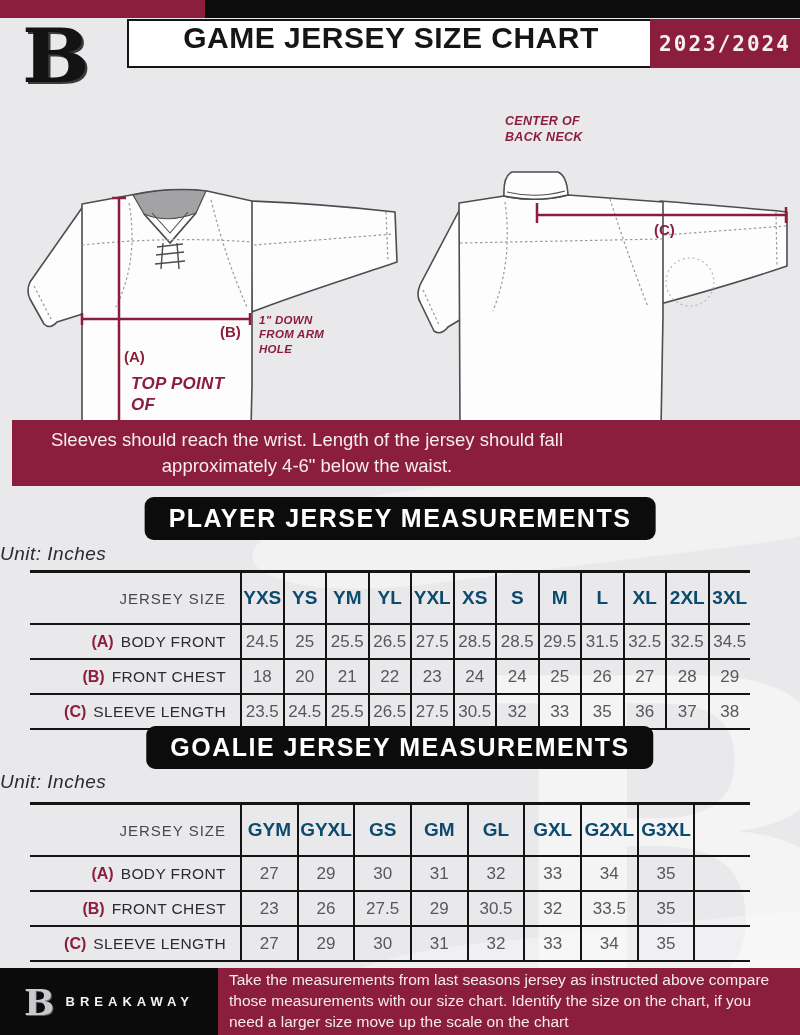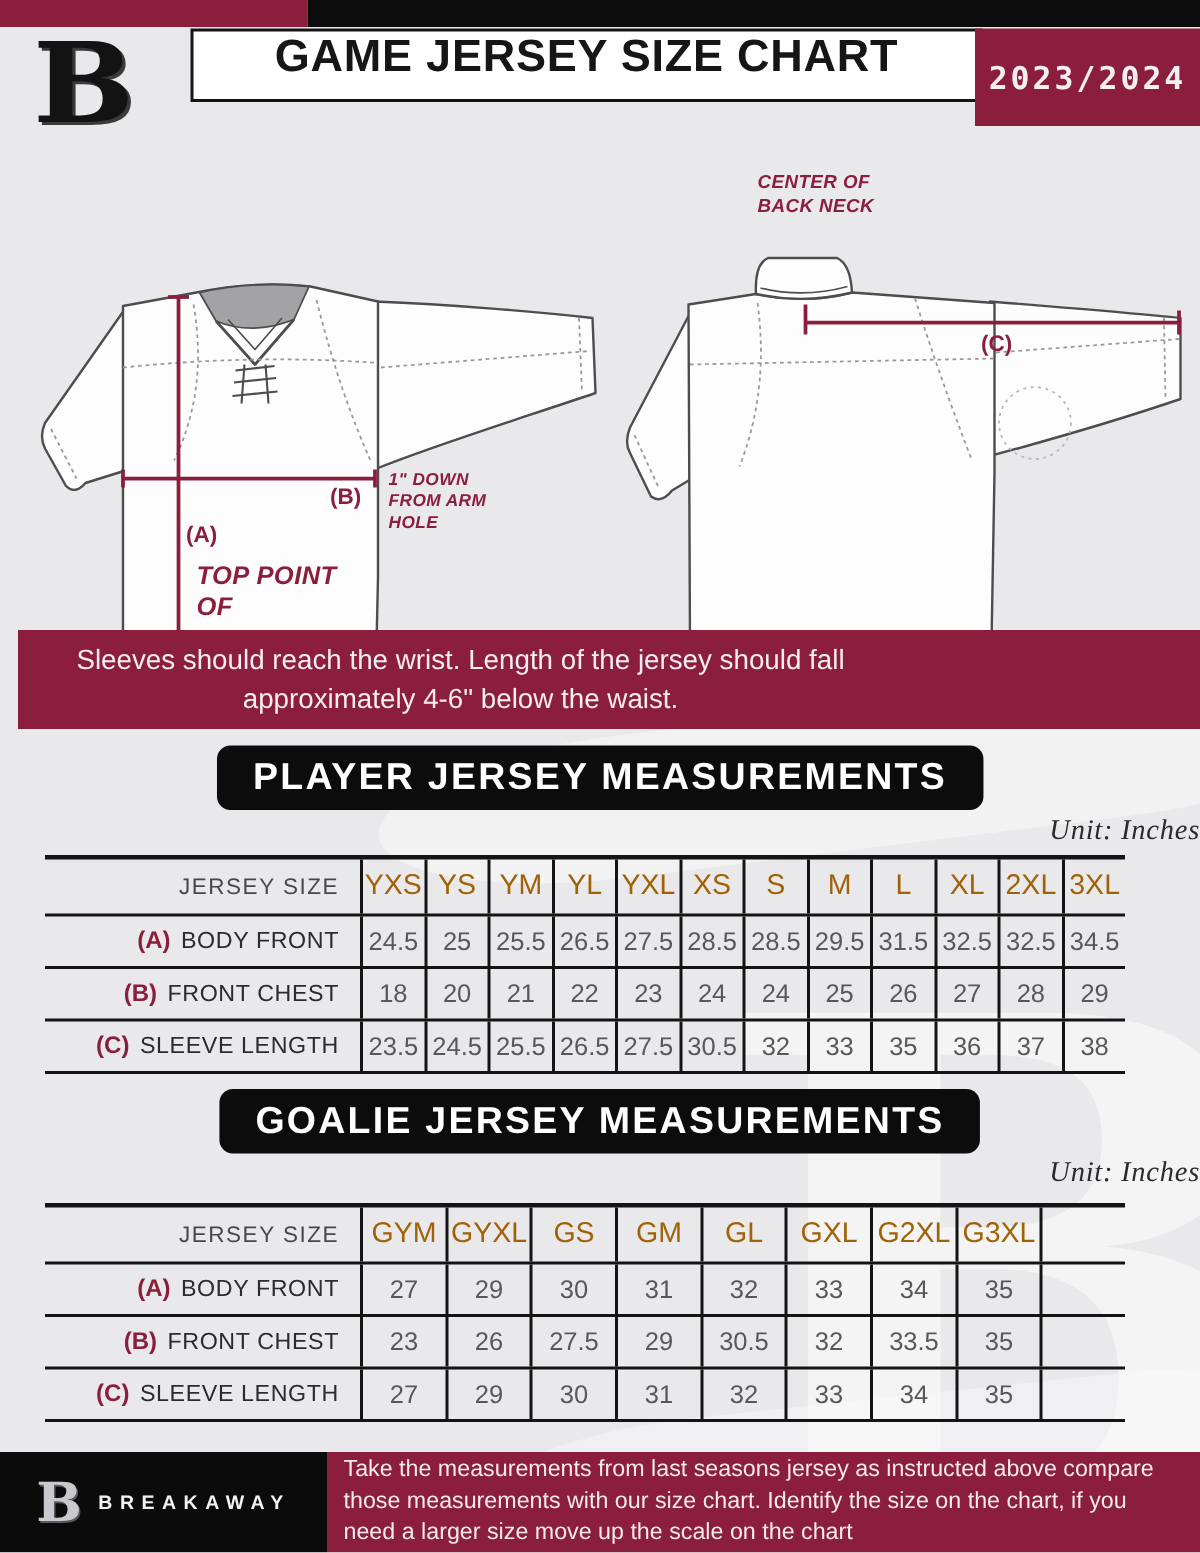--- a/index.html
+++ b/index.html
@@ -37,21 +37,21 @@
   }
   .title-bar {
     position:absolute; left:127px; top:19px; width:528px; height:49px; z-index:3;
     background:#ffffff; border:2px solid #141414;
     display:flex; align-items:flex-start; justify-content:center;
   }
   .title-bar h1 {
     font-size:30px; font-weight:800; letter-spacing:.5px; color:#161616; white-space:nowrap;
   }
   .season-box {
-    position:absolute; left:650px; top:19px; width:150px; height:65px; z-index:3;
+    position:absolute; left:650px; top:19px; width:150px; height:49px; z-index:3;
     background:#8b1e3d; display:flex; align-items:center; justify-content:center;
   }
   .season-box span {
     font-family:"DejaVu Sans Mono", monospace; font-weight:bold;
     font-size:21px; letter-spacing:2px; color:#f4eff1;
   }
   
   .diagram { position:absolute; left:0; top:85px; width:800px; height:340px; z-index:1; }
   .diagram svg { position:absolute; left:0; top:0; }
   .dlabel { position:absolute; color:#8b1e3d; z-index:2; }
@@ -78,39 +78,39 @@
     min-width:426px; height:43px; padding:0 24px;
     background:#0c0c0c; border-radius:9px;
     display:flex; align-items:center; justify-content:center;
   }
   .pill span {
     color:#ffffff; font-weight:700; font-size:25px; letter-spacing:1.5px; white-space:nowrap;
   }
   .pill-player { top:497px; }
   .pill-goalie { top:726px; }
   .unit {
-    position:absolute; left:0; width:800px; text-align:right; z-index:2;
-    font-style:italic; font-size:19px; font-weight:500; color:#2b2b2d; letter-spacing:.5px;font-family:Liberation Serif, serif;
+    position:absolute; left:0; width:800px; text-align:left; z-index:2;
+    font-style:italic; font-size:19px; font-weight:500; color:#2b2b2d; letter-spacing:.5px;
   }
   .unit-player { top:543px; }
   .unit-goalie { top:771px; }
   
   .jtable { position:absolute; left:30px; width:720px; z-index:2; border-top:3px solid #141414; }
   .player-table { top:570px; }
   .goalie-table { top:802px; }
   .trow { display:grid; border-bottom:2.5px solid #141414; }
   .cols-12 .trow { grid-template-columns:210px repeat(12, 1fr); }
   .cols-9  .trow { grid-template-columns:210px repeat(9, 1fr); }
   .trow { height:35px; }
-  .trow.thead { height:38px; }
+  .trow.thead { height:52px; }
   .cell { display:flex; align-items:center; justify-content:center; overflow:hidden; }
   .cell + .cell { border-left:2px solid #141414; }
   .label-cell { justify-content:flex-end; padding-right:14px; gap:7px; }
   .jersey-size-head { font-size:15px; letter-spacing:1px; color:#48484a; font-weight:400; }
-  .size-head { font-size:19px; font-weight:400; color:#a16207; }
+  .size-head { font-size:19px; font-weight:700; color:#0c4a6e; }
   .num { font-size:17px; color:#58585a; }
   .rkey { color:#8b1e3d; font-weight:bold; font-size:16px; }
   .rname { color:#2c2c2e; font-size:15.5px; letter-spacing:.4px; font-weight:400; }
   
   .footer { position:absolute; left:0; top:968px; width:800px; height:67px; z-index:2; display:flex; }
   .footer-black {
     width:218px; height:100%; background:#0b0b0b;
     display:flex; align-items:center; justify-content:center; gap:11px;
   }
   .footer-logo {

